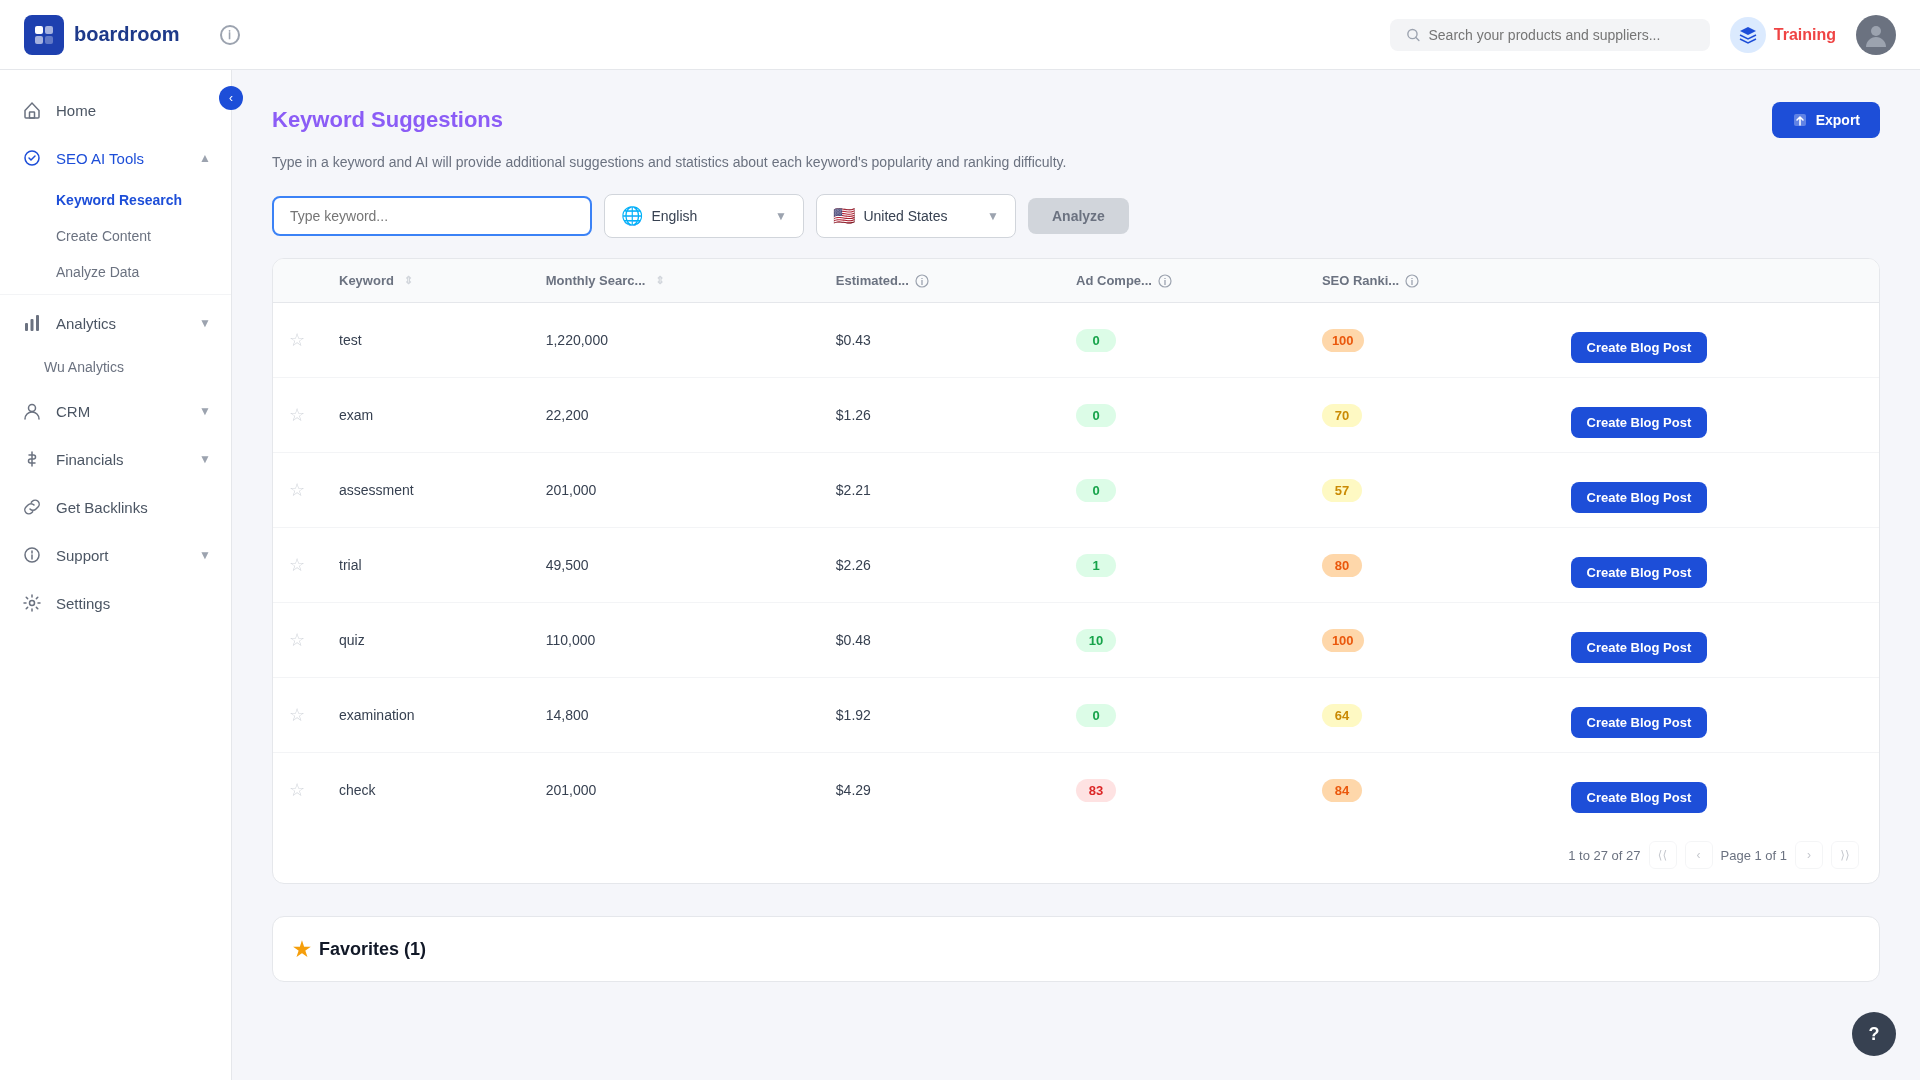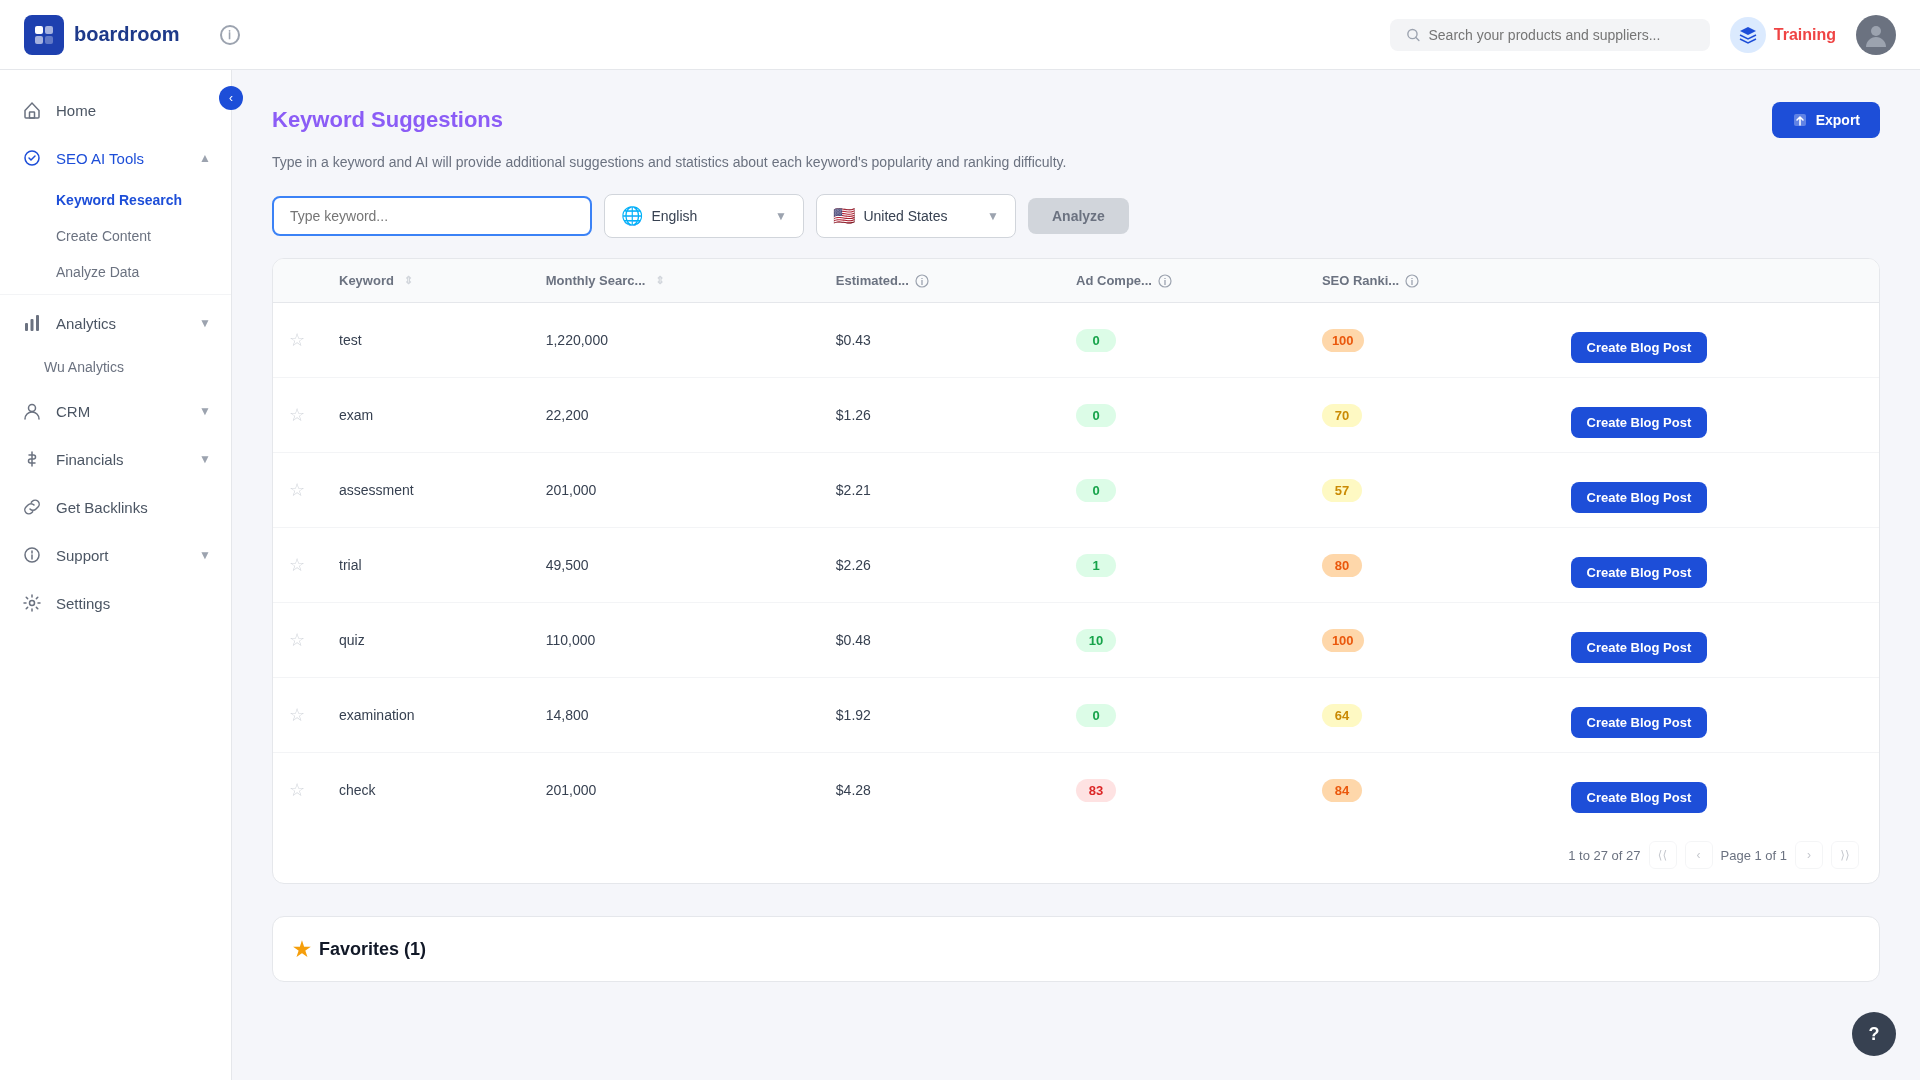--- a/index.html
+++ b/index.html
@@ -402,21 +402,21 @@
       <td>
         <button class="create-btn">Create Blog Post</button>
       </td>
     </tr>
               <tr>
       <td>
         <button class="star-btn">☆</button>
       </td>
       <td>check</td>
       <td>201,000</td>
-      <td>$4.28</td>
+      <td>$4.29</td>
       <td>
         <span class="badge badge-red">83</span>
       </td>
       <td>
         <span class="badge badge-orange">84</span>
       </td>
       <td>
         <button class="create-btn">Create Blog Post</button>
       </td>
     </tr>

